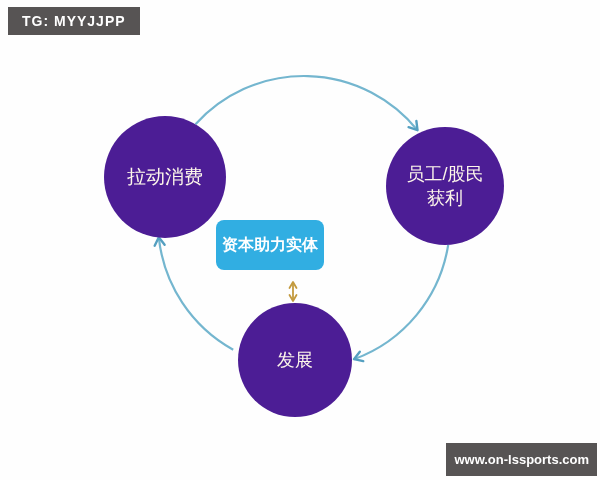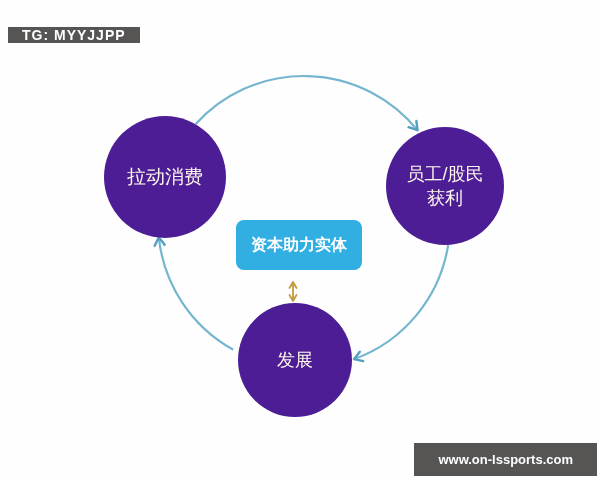--- a/index.html
+++ b/index.html
@@ -24,34 +24,34 @@
     align-items:center;justify-content:center;
     color:#fdf6ea;
     text-align:center;
     line-height:1.35;
   }
   .node-left{left:104px;top:116px;width:122px;height:122px;font-size:19px;}
   .node-right{left:386px;top:127px;width:118px;height:118px;font-size:18px;}
   .node-bottom{left:238px;top:303px;width:114px;height:114px;font-size:18px;}
   .node-bottom .sub{font-size:15px;}
   .center-box{
-    position:absolute;left:236px;top:220px;width:126px;height:50px;
+    position:absolute;left:216px;top:220px;width:108px;height:50px;
     background:#31aee2;border-radius:8px;
     display:flex;flex-direction:column;align-items:center;justify-content:center;
     color:#ffffff;font-size:16px;font-weight:bold;line-height:1.45;
     text-align:center;
   }
   .badge{
     position:absolute;
     background:#575454;color:#ffffff;
     font-weight:bold;letter-spacing:1px;
     display:flex;align-items:center;justify-content:center;
   }
-  .badge-topleft{left:8px;top:7px;height:16px;padding:0 14px;font-size:14px;margin-top:20px;}
-  .badge-bottomright{right:3px;top:443px;height:33px;padding:0 24px;font-size:13px;letter-spacing:0;}
+  .badge-topleft{left:8px;top:7px;height:28px;padding:0 14px;font-size:14px;}
+  .badge-bottomright{right:3px;top:443px;height:33px;padding:0 8px;font-size:13px;letter-spacing:0;}
 </style>
 </head>
 <body>
 
 <div class="canvas">
 
   <svg class="arc-layer" width="600" height="480" viewBox="0 0 600 480" aria-hidden="true">
     <defs>
       <marker id="arrBlue" markerWidth="14" markerHeight="14" viewBox="0 0 14 14" refX="10" refY="7" orient="auto" markerUnits="userSpaceOnUse">
         <path d="M2,2 L10,7 L2,12" fill="none" stroke-width="2.4" stroke-linecap="round" stroke-linejoin="round" stroke="#549fc0"></path>

